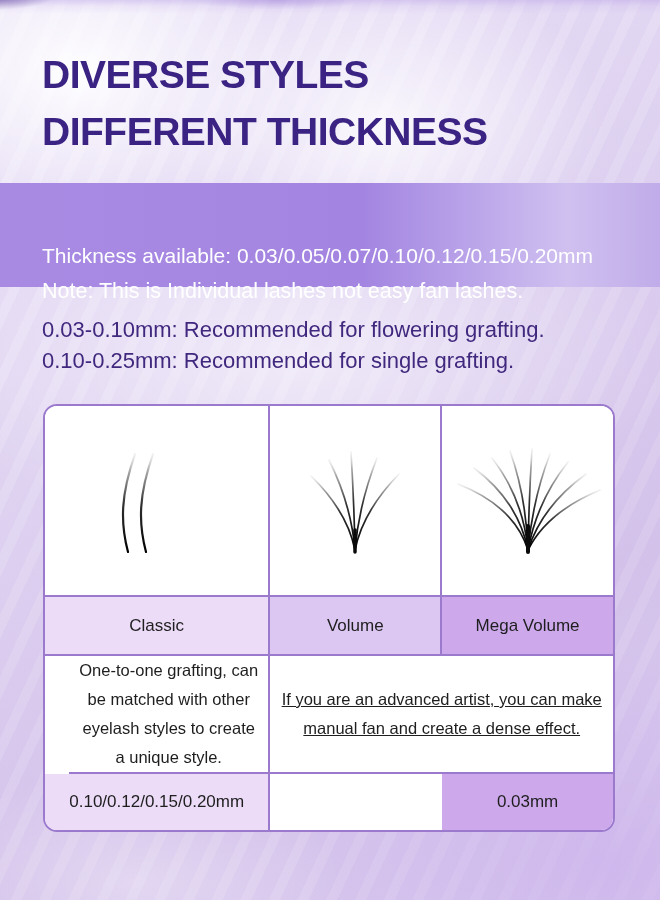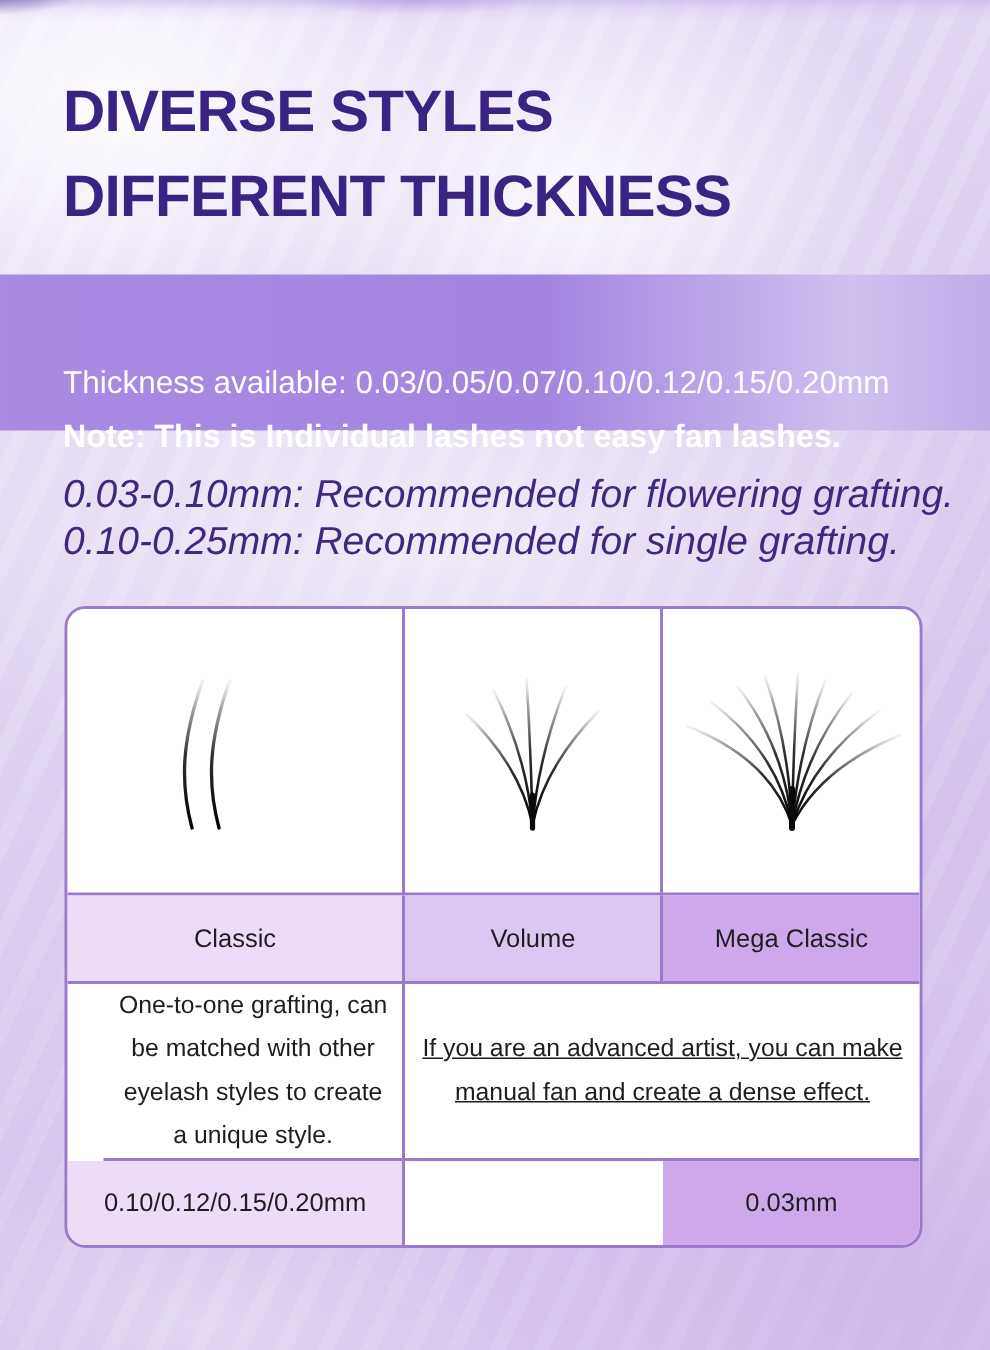--- a/index.html
+++ b/index.html
@@ -39,30 +39,29 @@
     left: 0;
     top: 183px;
     width: 660px;
     height: 104px;
     background: linear-gradient(90deg, #a98ae3 0%, #a385e1 55%, #cfc0f0 86%, #c0ace9 100%);
     box-sizing: border-box;
     padding: 15px 0 0 42px;
     color: #ffffff;
   }
   .banner-line1 { font-size: 21px; line-height: 30px; margin-top: 43px; }
-  .banner-line2 { font-size: 21.5px; line-height: 30px; font-weight: bold; margin-top: 5px; }
+  .banner-line2 { font-size: 21.5px; line-height: 30px; font-weight: normal; margin-top: 5px; }
 
   .recommendations {
     position: absolute;
     left: 42px;
     top: 314px;
     color: #40287e;
-    font-size: 26px;
+    font-size: 22px;
     line-height: 31px;
-    font-style: italic;
   }
 
   .styles-table {
     position: absolute;
     left: 43px;
     top: 404px;
     width: 572px;
     height: 428px;
     box-sizing: border-box;
     background: #ffffff;
@@ -163,21 +162,21 @@
         <path d="M80,104 Q85,52 102,8" fill="none" stroke="url(#lash-fade)" stroke-width="1.7" stroke-linecap="round"></path>
         <path d="M80,104 Q89,55 120,16" fill="none" stroke="url(#lash-fade)" stroke-width="1.7" stroke-linecap="round"></path>
         <path d="M80,104 Q94,60 138,28" fill="none" stroke="url(#lash-fade)" stroke-width="1.7" stroke-linecap="round"></path>
         <path d="M80,104 Q99,66 152,44" fill="none" stroke="url(#lash-fade)" stroke-width="1.7" stroke-linecap="round"></path>
         <path d="M80,106 L80,80" fill="none" stroke="#0a0a0a" stroke-width="4" stroke-linecap="round"></path>
       </svg>
     </div>
 
     <div class="cell label-cell bg-volume" style="grid-row:2; grid-column:2;">Volume</div>
     <div class="cell label-cell bg-classic" style="grid-row:2; grid-column:1;">Classic</div>
-    <div class="cell label-cell bg-mega last-col" style="grid-row:2; grid-column:3;">Mega Classic</div>
+    <div class="cell label-cell bg-mega last-col" style="grid-row:2; grid-column:3;">Mega Volume</div>
 
     <div class="cell desc-cell" style="grid-row:3; grid-column:1;margin-left:24px;">One-to-one grafting, can be matched with other eyelash styles to create a unique style.</div>
     <div class="cell desc-cell desc-merged last-col">If you are an advanced artist, you can make manual fan and create a dense effect.</div>
 
     <div class="cell thickness-cell bg-classic last-row" style="grid-row:4; grid-column:1;">0.10/0.12/0.15/0.20mm</div>
     <div class="cell thickness-cell bg-mega last-row last-col" style="grid-row:4; grid-column:3;">0.03mm</div>
 
   </div>
 </div>
 

